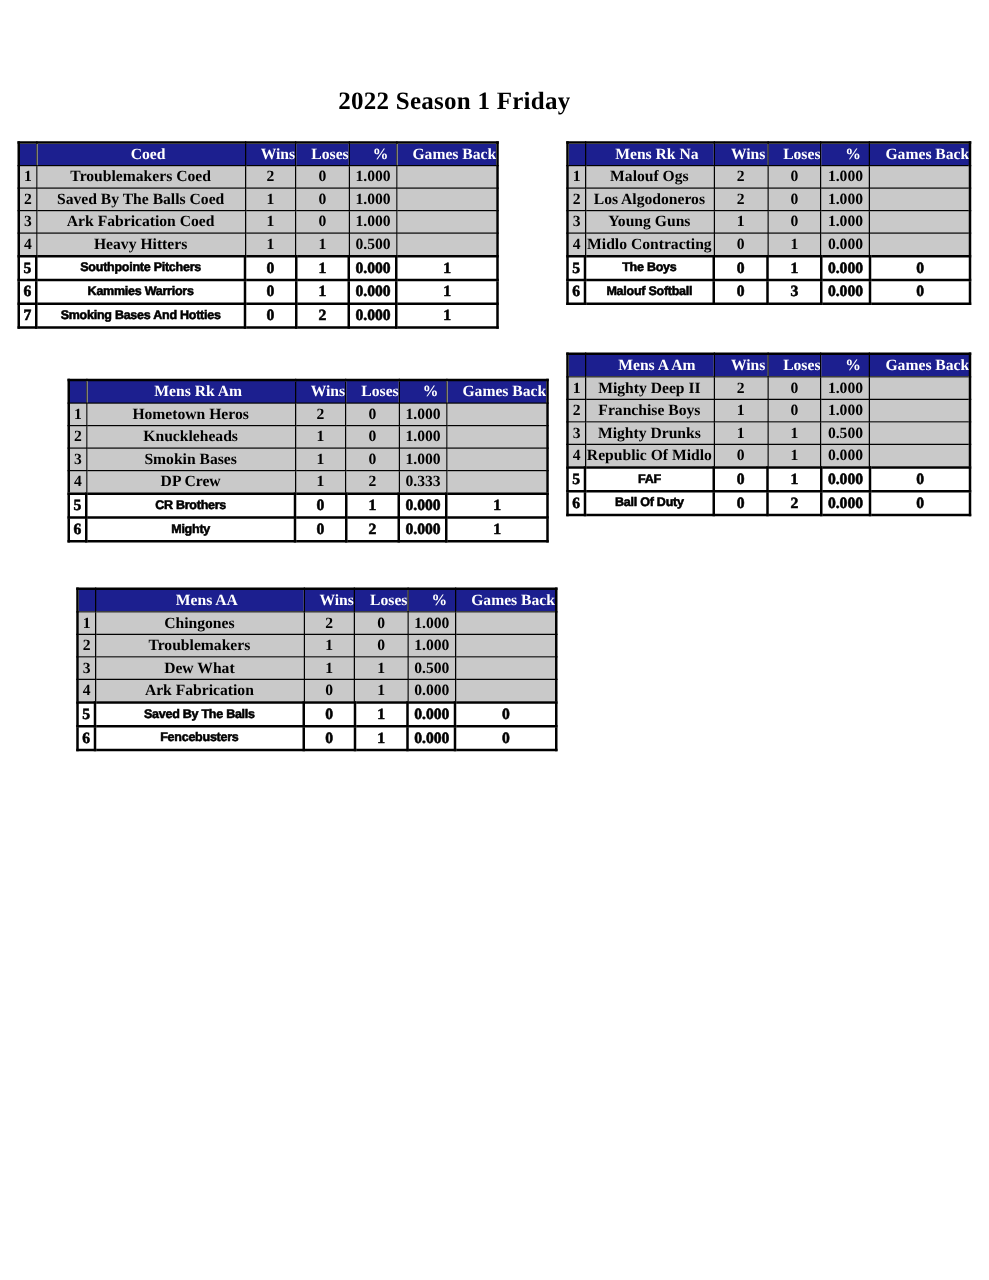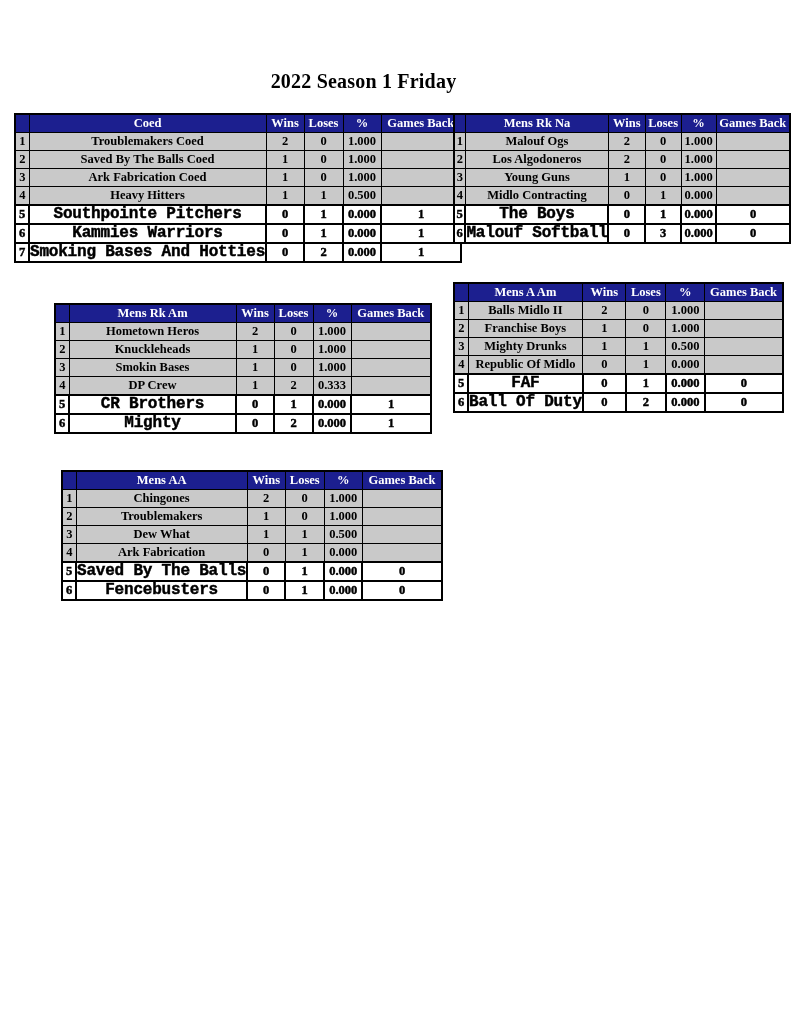--- a/index.html
+++ b/index.html
@@ -42,36 +42,37 @@
     padding: 0;
     overflow: hidden;
     white-space: nowrap;
     font-weight: bold;
   }
   table.standings thead th {
     background: var(--header-bg);
     color: var(--header-text);
     font-size: 12.5px;
     text-align: center;
+    padding-left: 12px;
   }
   table.standings td {
     font-size: 12.5px;
     text-align: center;
     color: #000;
   }
   td.c-team { text-align: left; padding-left: 4px; font-size: 13px; }
   tr.gray td  { background: var(--row-gray-bg); }
   tr.below td {
     background: var(--row-white-bg);
     border-width: 2px;
     -webkit-text-stroke: 0.45px #000;
   }
   tr.below td.c-team {
-    font-family: Liberation Mono, monospace;
-    font-size: 16px;
+    font-family: Liberation Sans, sans-serif;
+    font-size: 10px;
     letter-spacing: -0.2px;
   }
 </style>
 </head>
 <body style="--header-bg: #1c1f8f; --header-text: #ffffff; --row-gray-bg: #c9c9c9; --row-white-bg: #ffffff; --border: #000000;">
 
 <h1 class="page-title">2022 Season 1 Friday</h1>
 
 <table class="standings t0">
     <colgroup>
@@ -306,21 +307,21 @@
         <th>Mens A Am</th>
         <th>Wins</th>
         <th>Loses</th>
         <th>%</th>
         <th>Games Back</th>
       </tr>
     </thead>
     <tbody>
       <tr class="gray">
         <td class="c-rank">1</td>
-        <td class="c-team">Balls Midlo II</td>
+        <td class="c-team">Mighty Deep II</td>
         <td class="c-num">2</td>
         <td class="c-num">0</td>
         <td class="c-num">1.000</td>
         <td class="c-num"></td>
       </tr>
       <tr class="gray">
         <td class="c-rank">2</td>
         <td class="c-team">Franchise Boys</td>
         <td class="c-num">1</td>
         <td class="c-num">0</td>

